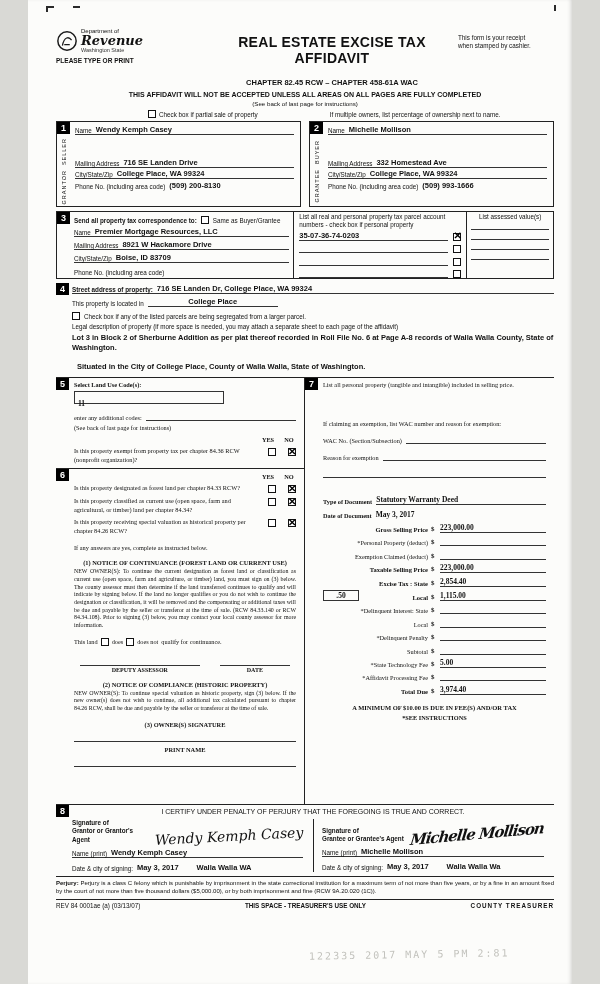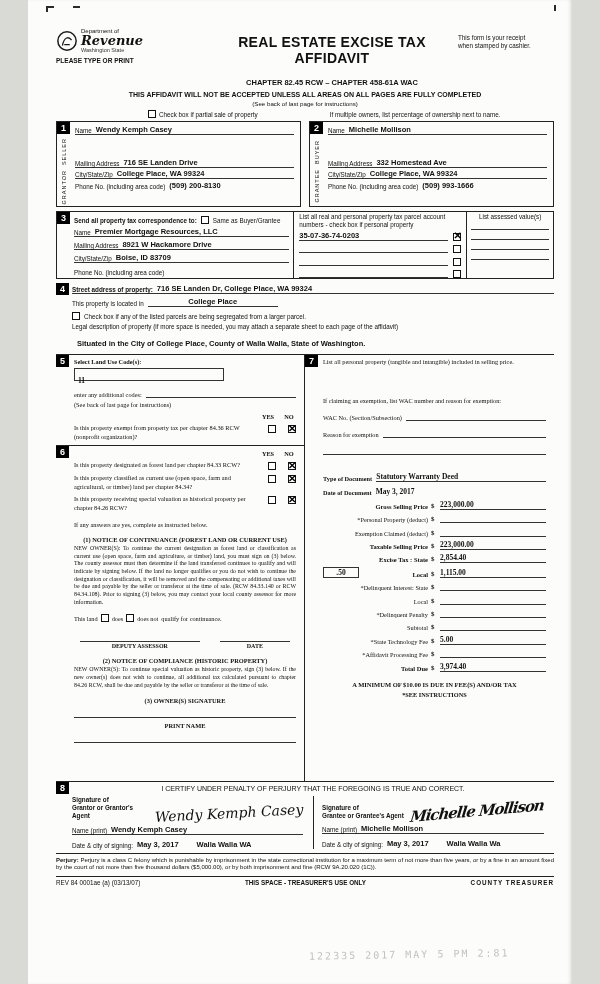--- a/index.html
+++ b/index.html
@@ -286,20 +286,21 @@
       </div>
       <div class="frow">
         <span class="lbl">This property is located in</span>
         <span class="val ul" style="min-width:130px;">College Place</span>
       </div>
       <div class="frow">
         <span class="cb"></span>
         <span class="lbl">Check box if any of the listed parcels are being segregated from a larger parcel.</span>
       </div>
       <div class="lbl legal-lbl">Legal description of property (if more space is needed, you may attach a separate sheet to each page of the affidavit)</div>
+      <div class="legal">Lot 3 in Block 2 of Sherburne Addition as per plat thereof recorded in Roll File No. 6 at Page A-8 records of Walla Walla County, State of Washington.</div>
       <div class="situated">Situated in the City of College Place, County of Walla Walla, State of Washington.</div>
     </div>
 
     <div class="region567">
       <div class="col56">
 
         <div class="s5">
           <div class="secnum">5</div>
           <div class="sec-in">
             <div class="lbl b">Select Land Use Code(s):</div>

